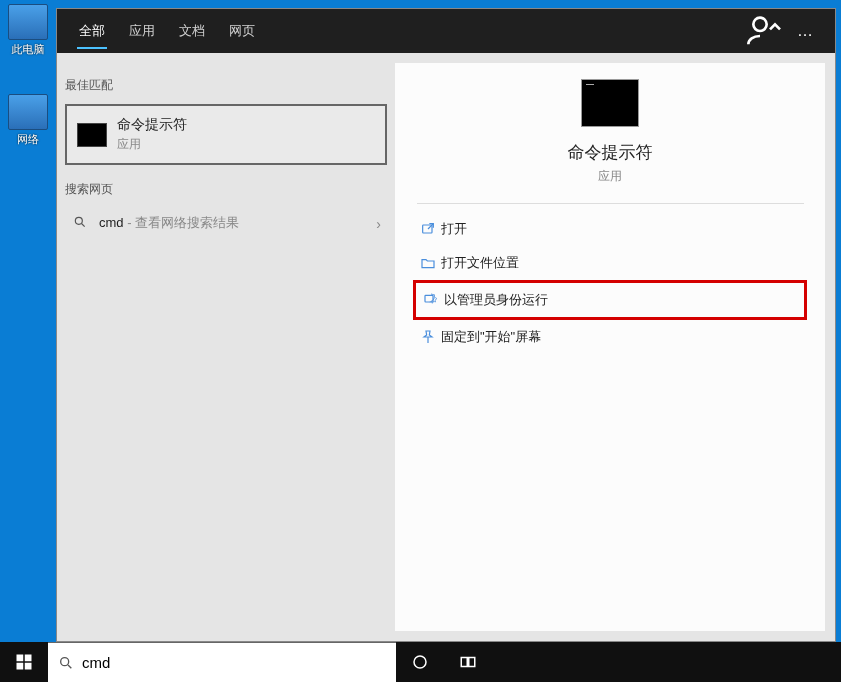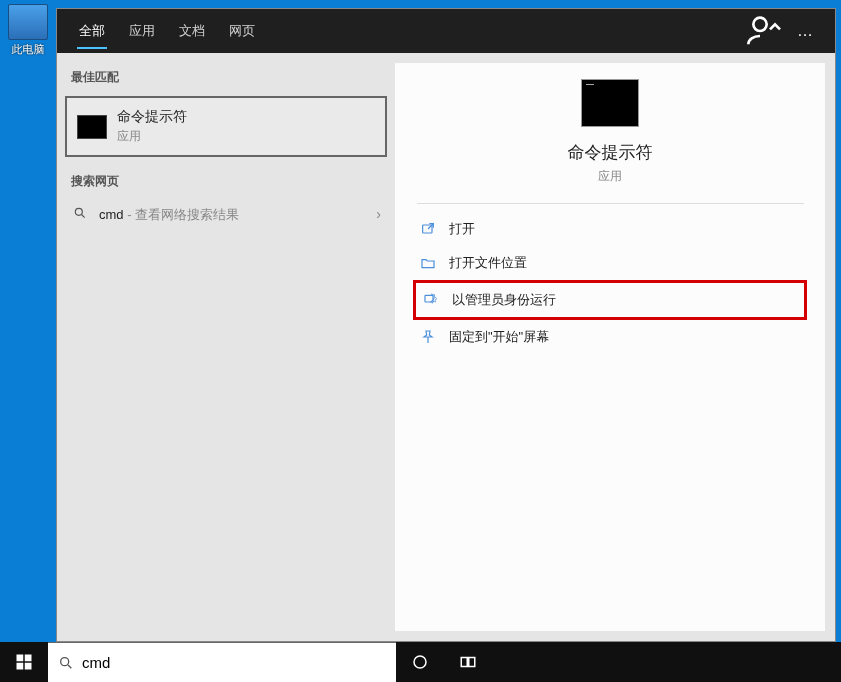--- a/index.html
+++ b/index.html
@@ -35,49 +35,49 @@
   .tab.active { color: #fff; }
   .tab.active::after { content: ""; position: absolute; left: 10px; right: 10px; bottom: 4px; height: 2px; background: #4cc2ff; }
   .more-caret { margin-left: 4px; font-size: 10px; }
   .tabbar-spacer { flex: 1; }
   .tb-icon { width: 40px; height: 44px; display: flex; align-items: center; justify-content: center; color: #fff; font-size: 16px; cursor: pointer; }
 
   .panel-body { flex: 1; display: flex; background: #e5e5e5; }
 
   
   .left-col { width: 338px; background: #e5e5e5; padding-top: 10px; }
-  .section-title { font-size: 12px; color: #555; padding: 6px 14px; font-weight: 700; }
+  .section-title { font-size: 12px; color: #555; padding: 6px 8px; font-weight: 400; margin-top: 8px; }
   .best-match {
     margin: 4px 8px 10px 8px; border: 2px solid #666; background: #eaeaea;
     display: flex; align-items: center; padding: 10px 10px; gap: 10px; cursor: pointer;
   }
   .bm-thumb { width: 30px; height: 24px; background: #000; border: 1px solid #444; }
   .bm-text .bm-title { font-size: 14px; color: #222; }
   .bm-text .bm-sub { font-size: 12px; color: #888; margin-top: 2px; }
 
   .web-row {
-    display: flex; align-items: flex-start; padding: 10px 14px; gap: 10px; cursor: pointer;
+    display: flex; align-items: flex-end; padding: 10px 14px; gap: 10px; cursor: pointer;
   }
   .web-row .search-glyph { width: 18px; text-align: center; color: #555; font-size: 14px; }
   .web-row .wq { font-size: 13px; color: #222; }
   .web-row .wq .suffix { color: #888; }
   .web-row .chev { margin-left: auto; color: #888; font-size: 14px; }
 
   
   .right-col {
     flex: 1; background: #fcfcfc; margin: 10px 10px 10px 0; display: flex; flex-direction: column; align-items: center; padding-top: 16px; position: relative;
   }
   .preview-thumb { width: 58px; height: 48px; border: 1px solid #999; background: #000; margin-bottom: 14px; position: relative; }
   .preview-thumb::before { content: ""; position: absolute; top: 4px; left: 4px; width: 8px; height: 1px; background: #aaa; }
   .preview-title { font-size: 17px; color: #222; }
   .preview-sub { font-size: 12px; color: #888; margin-top: 4px; }
   .divider { width: 90%; height: 1px; background: #ddd; margin: 18px 0 8px; }
 
   .action-list { width: 100%; padding: 0 18px; }
-  .action-item { display: flex; align-items: center; gap: 12px; padding: 8px 6px; font-size: 13px; color: #222; cursor: pointer; }
+  .action-item { display: flex; align-items: center; gap: 4px; padding: 8px 6px; font-size: 13px; color: #222; cursor: pointer; }
   .action-item.highlight { border: 3px solid #d40000; }
   .ai-icon { width: 18px; height: 18px; display: inline-flex; align-items: center; justify-content: center; }
   .ai-icon svg { width: 16px; height: 16px; stroke: #4a8edc; fill: none; stroke-width: 1.8; }
 
   
   .arrow-svg { position: absolute; top: 12px; left: 360px; width: 420px; height: 300px; pointer-events: none; }
 
   
   .taskbar {
     position: absolute; left: 0; bottom: 0; width: 841px; height: 40px;
@@ -100,20 +100,24 @@
 </head>
 <body>
 
 <div class="root">
   <div class="desktop"></div>
 
   <div class="desktop-left-strip">
     <div class="desktop-icon" style="top:4px;left:6px;">
       <div class="di-img" style="background:linear-gradient(#4aa0e8,#2a6fb8);border:1px solid #1a4d80;"></div>
       <span class="di-label">此电脑</span>
+    </div>
+    <div class="desktop-icon" style="top:94px;left:6px;">
+      <div class="di-img" style="background:linear-gradient(#4aa0e8,#2a6fb8);border:1px solid #1a4d80;"></div>
+      <span class="di-label">网络</span>
     </div>
   </div>
 
   <div class="search-panel">
     <div class="tabbar">
       <div class="tab active">全部</div>
       <div class="tab">应用</div>
       <div class="tab">文档</div>
       <div class="tab">网页</div>
       <div class="tabbar-spacer"></div>

